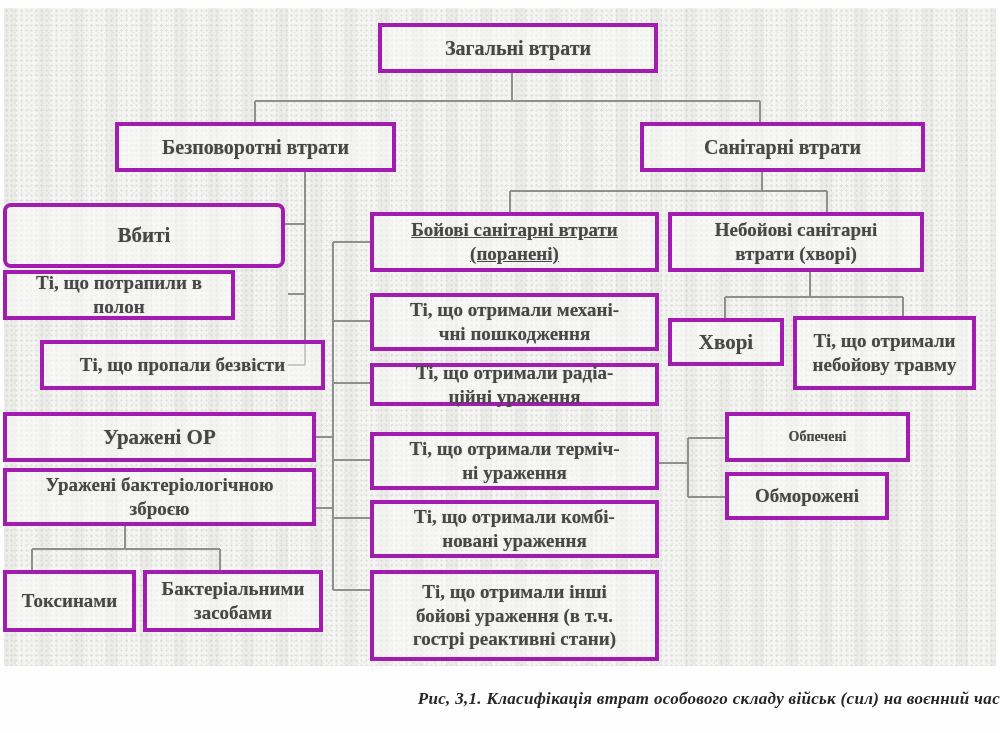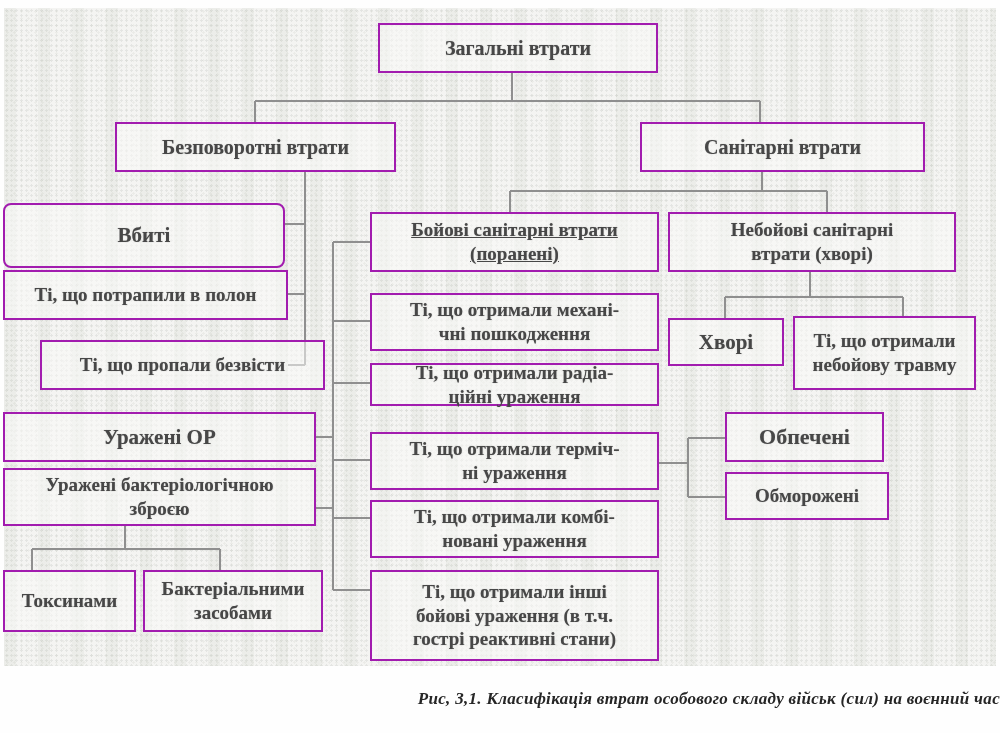--- a/index.html
+++ b/index.html
@@ -17,52 +17,52 @@
     background-image:
       radial-gradient(rgba(165,170,162,0.20) 1px, transparent 1.3px),
       radial-gradient(rgba(175,180,170,0.14) 1px, transparent 1.3px),
       repeating-linear-gradient(90deg, rgba(203,208,198,0.20) 0 12px, rgba(244,244,242,0) 12px 34px);
     background-size:5px 5px,7px 7px,auto;
   }
   svg.wires{position:absolute;left:0;top:0;pointer-events:none;}
   .node{
     position:absolute;
     box-sizing:border-box;
-    border:2px solid #a21caf;
+    border:4px solid #a21caf;
     background:rgba(250,250,248,0.55);
     display:flex;align-items:center;justify-content:center;
     text-align:center;
     font-weight:700;
     color:#474747;
     line-height:1.25;
     white-space:pre-line;
     text-shadow:0 0 1px rgba(80,80,80,0.45);
     padding:2px 6px;
   }
   
   .total      {left:378px;top:23px; width:280px;height:50px;font-size:20px;}
   .irretriev  {left:115px;top:122px;width:281px;height:50px;font-size:20px;}
   .sanitary   {left:640px;top:122px;width:285px;height:50px;font-size:20px;}
   .killed     {left:3px;  top:203px;width:282px;height:65px;font-size:21px;border-radius:8px;}
-  .captured   {left:3px;  top:270px;width:285px;height:50px;font-size:19px;}
+  .captured   {left:3px;  top:270px;width:232px;height:50px;font-size:19px;}
   .missing    {left:3px;  top:340px;width:285px;height:50px;font-size:19px;margin-left:37px;}
   .chem       {left:3px;  top:412px;width:313px;height:50px;font-size:21px;}
   .bio        {left:3px;  top:468px;width:313px;height:58px;font-size:19px;}
   .toxins     {left:3px;  top:570px;width:133px;height:62px;font-size:19px;}
   .bacterial  {left:143px;top:570px;width:180px;height:62px;font-size:19px;}
   .combat     {left:370px;top:212px;width:289px;height:60px;font-size:19px;text-decoration:underline;}
   .mechanical {left:370px;top:293px;width:289px;height:58px;font-size:19px;}
   .radiation  {left:370px;top:363px;width:289px;height:43px;font-size:19px;}
   .thermal    {left:370px;top:432px;width:289px;height:58px;font-size:19px;}
   .combined   {left:370px;top:500px;width:289px;height:58px;font-size:19px;}
   .othercmb   {left:370px;top:570px;width:289px;height:91px;font-size:19px;}
-  .noncombat  {left:668px;top:212px;width:288px;height:60px;font-size:19px;}
+  .noncombat  {left:668px;top:212px;width:256px;height:60px;font-size:19px;}
   .sick       {left:668px;top:318px;width:116px;height:48px;font-size:21px;}
   .trauma     {left:793px;top:316px;width:183px;height:74px;font-size:19px;}
-  .burned     {left:725px;top:412px;width:159px;height:50px;font-size:22px;}
+  .burned     {left:725px;top:412px;width:185px;height:50px;font-size:14px;}
   .frost      {left:725px;top:472px;width:164px;height:48px;font-size:19px;}
   .caption{
     position:absolute;left:0;right:0;top:689px;
     text-align:right;
     font-style:italic;font-weight:700;
     font-size:17px;color:#262626;
     letter-spacing:0.3px;
   }
 </style>
 </head>

